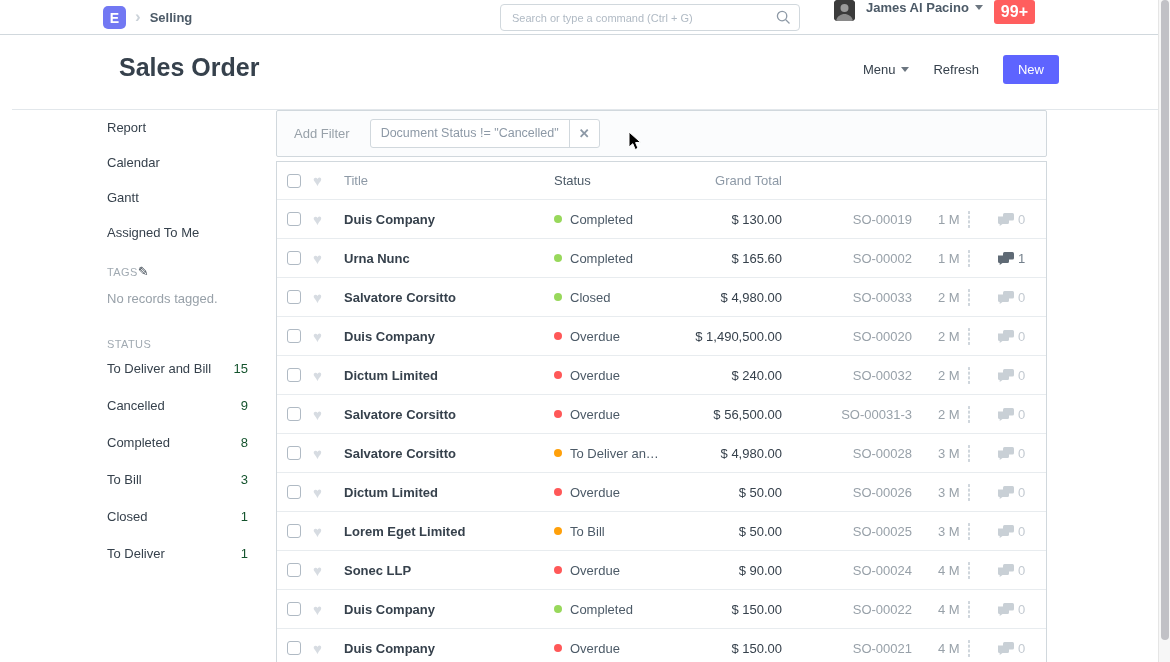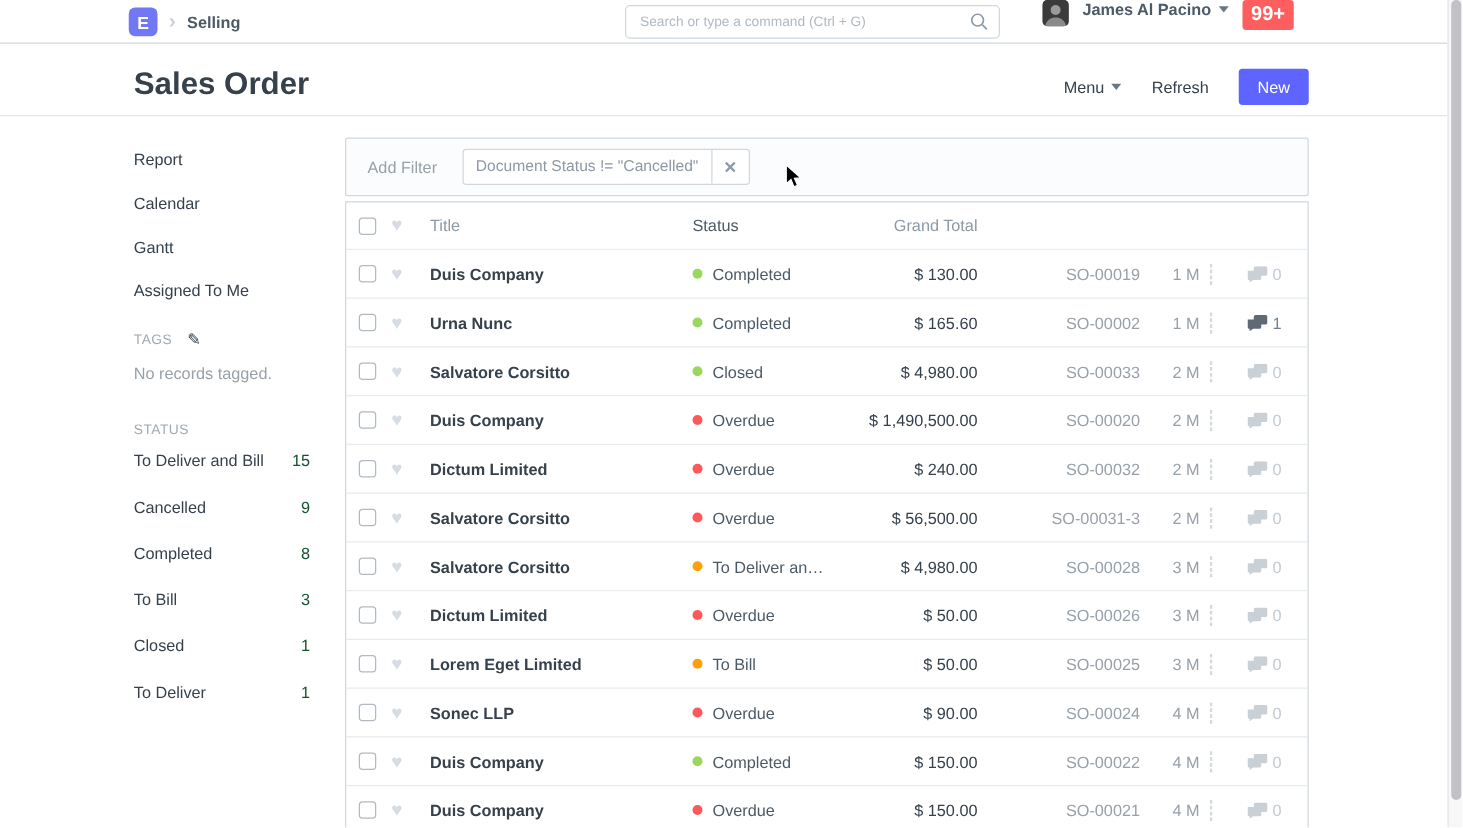--- a/index.html
+++ b/index.html
@@ -22,33 +22,33 @@
   .search-wrap input::placeholder { color:#b0bac4; }
   .nav-right { position:absolute; right:123px; top:0; height:50px; display:flex; align-items:flex-start; gap:11px; }
   .avatar { width:21px; height:21px; border-radius:4px; background:#3c3c3c; overflow:hidden; cursor:pointer; }
   .user-name { font-weight:700; color:#4c5a67; cursor:pointer; display:flex; align-items:center; gap:6px; }
   .caret { display:inline-block; width:0; height:0; border-left:4px solid transparent;
     border-right:4px solid transparent; border-top:5px solid #6c7680; }
   .notif-badge { background:#ff5e5e; color:#fff; font-size:16px; font-weight:700;
     padding:3px 7px; border-radius:3px; cursor:pointer; }
 
   
-  .page-head { position:absolute; left:0; top:36px; width:1158px; height:57px;
+  .page-head { position:absolute; left:12px; top:36px; width:1158px; height:74px;
     background:#fff; border-bottom:1px solid #e2e7eb; }
   .page-title { position:absolute; left:107px; top:17px; font-size:25px; font-weight:700; color:#36414c; }
   .head-actions { position:absolute; right:111px; top:0; height:67px; display:flex; align-items:center; gap:24px; }
   .text-btn { color:#36414c; cursor:pointer; display:flex; align-items:center; gap:6px; }
   .btn-new { background:#5e64ff; color:#fff; border:none; border-radius:3px; padding:7px 15px;
     font-size:13px; font-family:"Liberation Sans",sans-serif; cursor:pointer; }
 
   
   .sidebar { position:absolute; left:107px; top:121px; width:141px; }
   .side-item { color:#36414c; margin-bottom:11px; line-height:13px; padding:0 0 11px 0; cursor:pointer; }
   .side-sec-head { font-size:11px; color:#a1aab2; letter-spacing:.4px; margin:14px 0 12px 0;
-    display:flex; align-items:center; gap:12px; }
+    display:flex; align-items:center; gap:0; }
   .pencil { color:#36414c; font-size:13px; cursor:pointer; }
   .side-empty { color:#98a1a9; margin-bottom:14px; }
   .status-row { display:flex; justify-content:space-between; margin-bottom:24px; line-height:13px; cursor:pointer; }
   .status-row .cnt { color:#14532d; }
 
   
   .main { position:absolute; left:276px; top:110px; width:771px; }
   .filter-card { height:47px; border:1px solid #d1d8dd; border-radius:2px; background:#fbfcfd;
     display:flex; align-items:center; padding:0 17px; margin-bottom:4px; }
   .add-filter { color:#98a1a9; cursor:pointer; margin-right:20px; }

